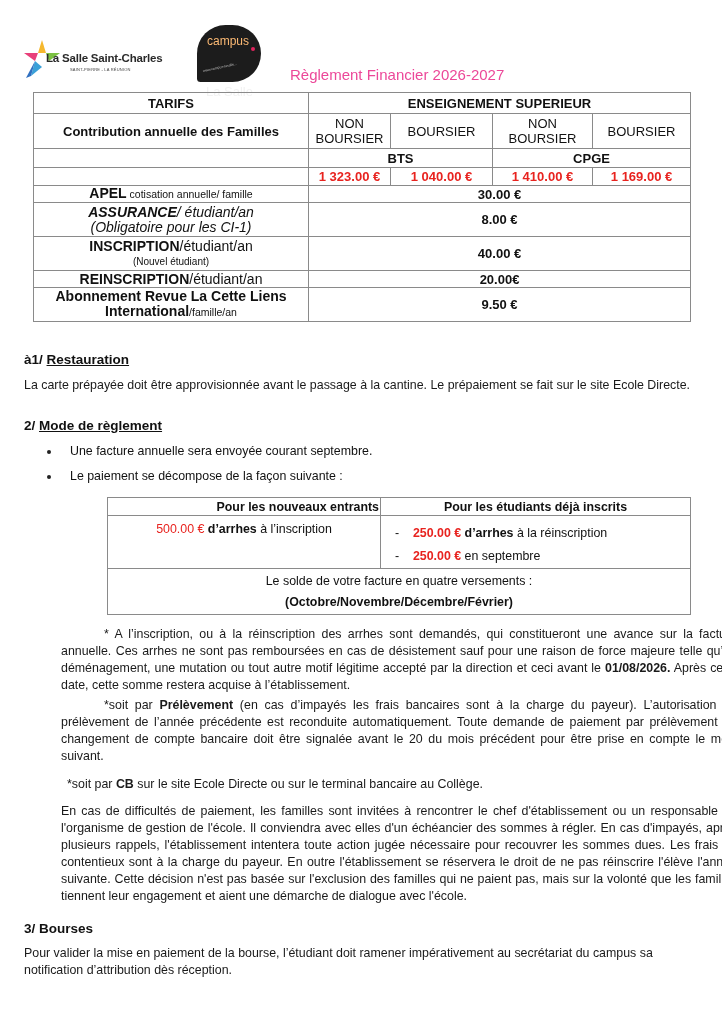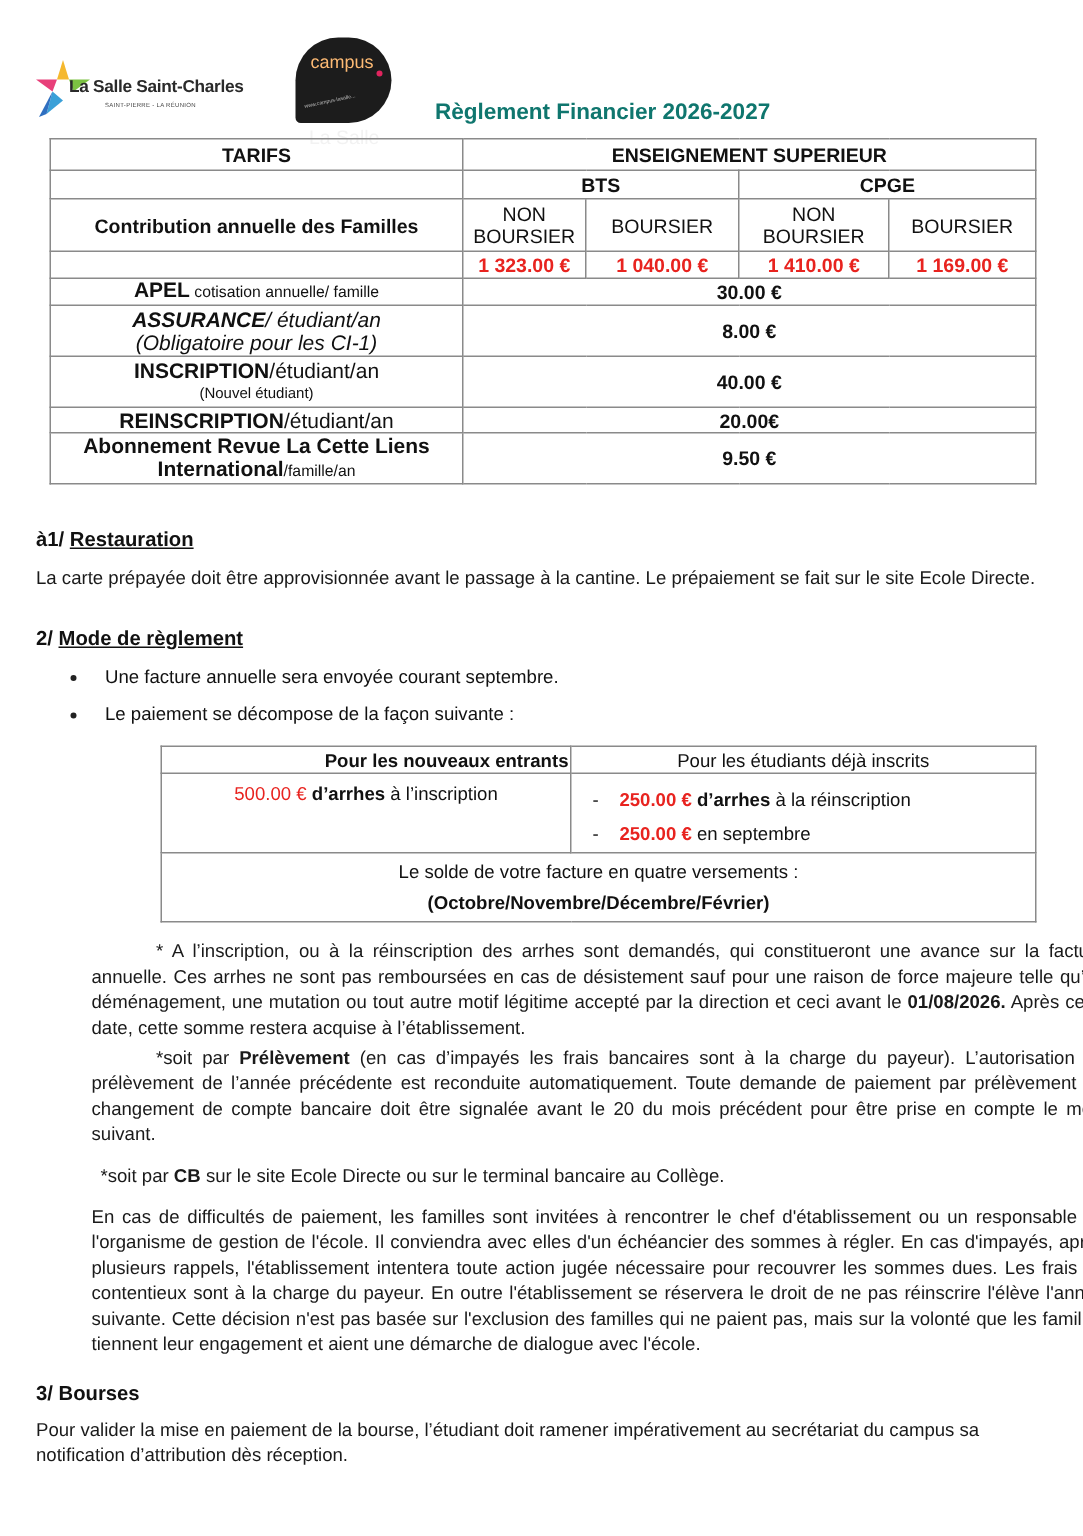--- a/index.html
+++ b/index.html
@@ -12,21 +12,21 @@
   .logo1 .star { position:absolute; left:0; top:0; width:40px; height:42px; }
   .logo1 .name { position:absolute; left:24px; top:14px; font-size:11.5px; font-weight:bold; color:#2a2a2a; letter-spacing:-0.2px; white-space:nowrap; }
   .logo1 .sub { position:absolute; left:48px; top:29px; font-size:4px; color:#444; letter-spacing:0.2px; white-space:nowrap; }
   .logo2 { left:197px; top:25px; width:64px; height:57px; background:#1c1c1c;
            border-radius:32px 32px 32px 4px; }
   .logo2 .c1 { position:absolute; left:10px; top:9px; font-size:12px; color:#fdba74; }
   .logo2 .c2 { position:absolute; left:9px; top:22px; font-size:13px; color:#f2f2f2;margin-top:37px; }
   .logo2 .dot { position:absolute; left:54px; top:22px; width:4px; height:4px; border-radius:50%; background:#e0245e; }
   .logo2 .url { position:absolute; left:6px; top:44px; font-size:3.5px; color:#bbb; white-space:nowrap; transform:rotate(-12deg); transform-origin:left; }
 
-  .title { left:290px; top:66px; font-size:15px; font-weight:bold; color:#0f766e; }
+  .title { left:290px; top:66px; font-size:15px; font-weight:normal; color:#ec4899; }
 
   
   table.tarifs { position:absolute; left:33px; top:92px; width:657px; border-collapse:collapse; table-layout:fixed;border-radius:13px; }
   table.tarifs td { border:1px solid #8a8a8a; text-align:center; vertical-align:middle; padding:0 2px; font-size:13px; line-height:15px; }
   .big { font-size:15.5px; font-weight:bold; }
   .bold { font-weight:bold; }
   .red { color:#e8231f; font-weight:bold; }
   .small { font-size:10.5px; }
   .ital { font-style:italic; }
 
@@ -73,31 +73,31 @@
       <col style="width:82px">
       <col style="width:102px">
       <col style="width:100px">
       <col style="width:98px">
   </colgroup>
   <tbody>
       <tr style="height:21px">
     <td class="big">TARIFS</td>
     <td class="big" colspan="4">ENSEIGNEMENT SUPERIEUR</td>
   </tr>
-  <tr style="height:19px">
-    <td></td>
-    <td class="big" colspan="2">BTS</td>
-    <td class="big" colspan="2">CPGE</td>
-  </tr>
   <tr style="height:35px">
     <td class="bold">Contribution annuelle des Familles</td>
     <td><span>NON</span><br><span>BOURSIER</span></td>
     <td>BOURSIER</td>
     <td><span>NON</span><br><span>BOURSIER</span></td>
     <td>BOURSIER</td>
+  </tr>
+  <tr style="height:19px">
+    <td></td>
+    <td class="big" colspan="2">BTS</td>
+    <td class="big" colspan="2">CPGE</td>
   </tr>
   <tr style="height:18px">
     <td></td>
     <td class="red">1 323.00 €</td>
     <td class="red">1 040.00 €</td>
     <td class="red">1 410.00 €</td>
     <td class="red">1 169.00 €</td>
   </tr>
   <tr style="height:17px">
     <td><span class="bold" style="font-size:14px">APEL</span><span class="small"> cotisation annuelle/ famille</span></td>
@@ -140,21 +140,21 @@
 </div>
 
 <table class="pay">
   <colgroup>
       <col style="width:273px">
       <col style="width:310px">
     </colgroup>
   <tbody>
       <tr style="height:18px">
     <td style="text-align:right;font-weight:bold;vertical-align:middle">Pour les nouveaux entrants</td>
-    <td style="text-align:center;font-weight:normal;vertical-align:middle">Pour les étudiants déjà inscrits</td>
+    <td style="text-align:center;font-weight:bold;vertical-align:middle">Pour les étudiants déjà inscrits</td>
   </tr>
   <tr style="height:48px">
     <td style="text-align:center;padding-top:6px">
       <span class="red" style="font-weight:normal">500.00 €</span><span class="bold"> d’arrhes</span><span> à l’inscription</span>
     </td>
     <td style="padding:6px 0 0 14px;line-height:23px">
       <div><span>-</span>&nbsp;&nbsp;&nbsp;&nbsp;<span class="red">250.00 €</span><span class="bold"> d’arrhes</span><span> à la réinscription</span></div>
       <div><span>-</span>&nbsp;&nbsp;&nbsp;&nbsp;<span class="red">250.00 €</span><span> en septembre</span></div>
     </td>
   </tr>

